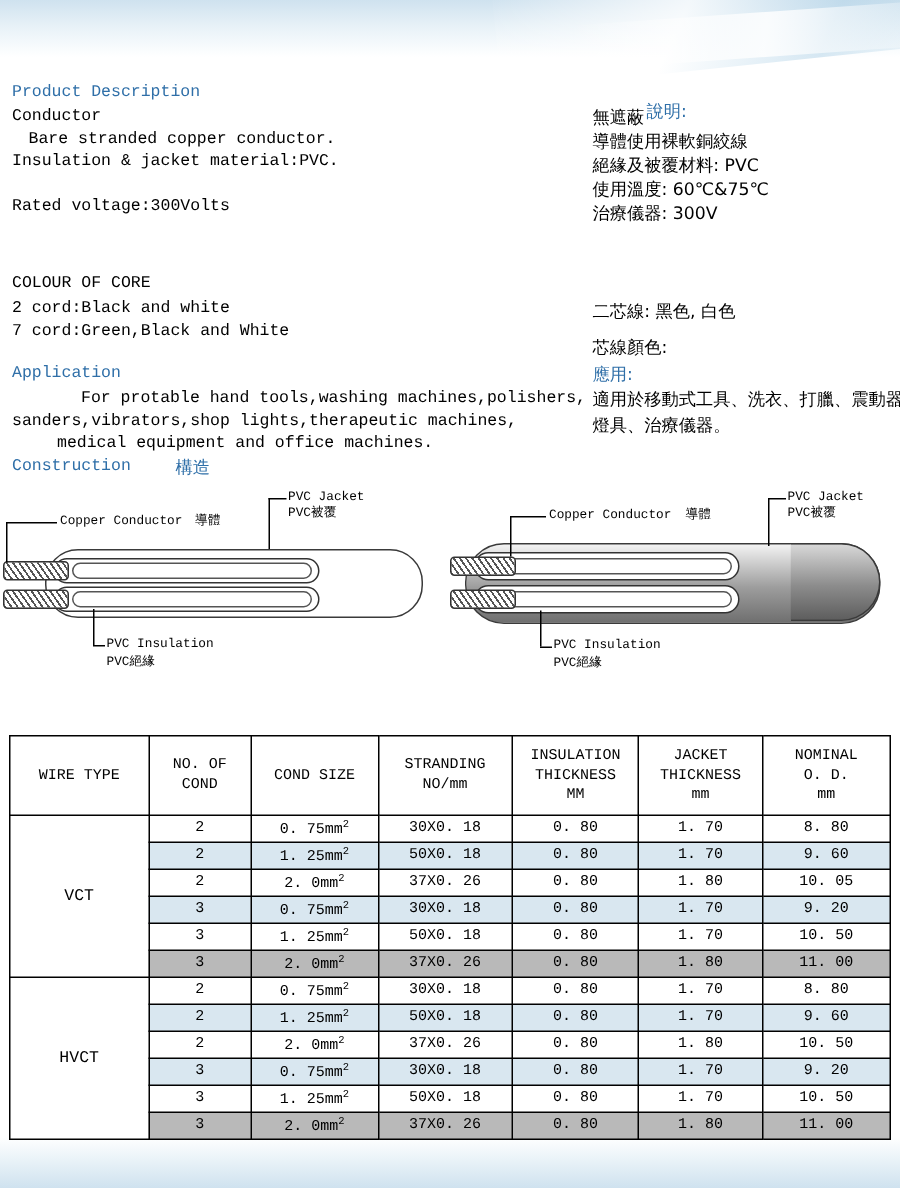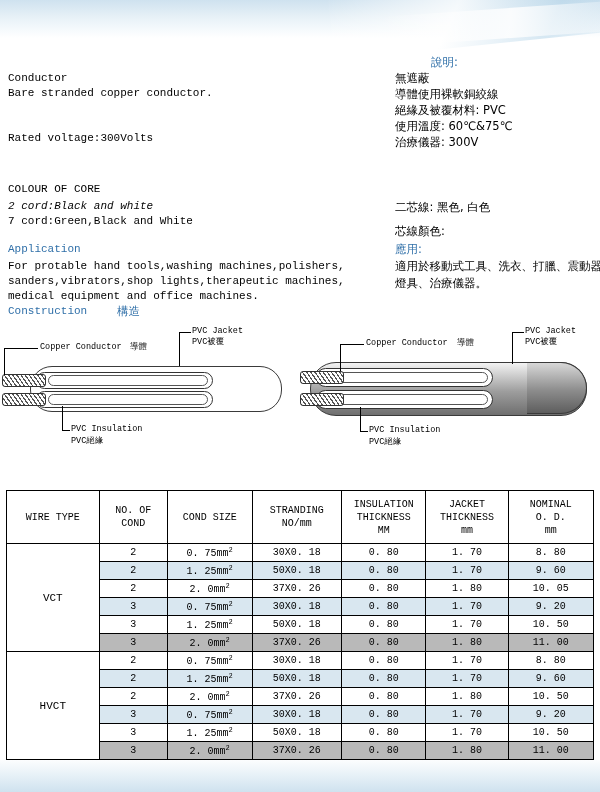--- a/index.html
+++ b/index.html
@@ -183,42 +183,44 @@
 <body>
 
 <div class="page">
 
   <div class="top-band">
     <div class="swoosh"></div>
     <div class="swoosh2"></div>
   </div>
   <div class="bottom-band"></div>
 
+  <div class="text-block left-col hdr" style="top:55px;">Product Description</div>
   <div class="text-block left-col" style="top:71px;">Conductor</div>
-  <div class="text-block left-col" style="top:86px;">Bare stranded copper conductor.</div>
+  <div class="text-block left-col" style="top:86px;margin-left:11px;">Bare stranded copper conductor.</div>
+  <div class="text-block left-col" style="top:101px;">Insulation &amp; jacket material:PVC.</div>
   <div class="text-block left-col" style="top:131px;">Rated voltage:300Volts</div>
 
-  <div class="text-block right-col hdr cn" style="top:54px;padding-left:36px;">說明:</div>
+  <div class="text-block right-col hdr cn" style="top:66px;padding-left:36px;">說明:</div>
   <div class="text-block right-col cn" style="top:70px;">無遮蔽</div>
   <div class="text-block right-col cn" style="top:86px;">導體使用裸軟銅絞線</div>
   <div class="text-block right-col cn" style="top:102px;">絕緣及被覆材料: PVC</div>
   <div class="text-block right-col cn" style="top:118px;">使用溫度: 60℃&amp;75℃</div>
   <div class="text-block right-col cn" style="top:134px;">治療儀器: 300V</div>
 
   <div class="text-block left-col" style="top:182px;">COLOUR OF CORE</div>
-  <div class="text-block left-col" style="top:199px;font-style:italic;">2 cord:Black and white</div>
+  <div class="text-block left-col" style="top:199px;">2 cord:Black and white</div>
   <div class="text-block left-col" style="top:214px;">7 cord:Green,Black and White</div>
 
   <div class="text-block right-col cn" style="top:181px;margin-top:42px;">芯線顏色:</div>
   <div class="text-block right-col cn" style="top:199px;">二芯線: 黑色, 白色</div>
 
   <div class="text-block left-col hdr" style="top:242px;">Application</div>
-  <div class="text-block left-col" style="top:259px;">For protable hand tools,washing machines,polishers,</div>
+  <div class="text-block left-col" style="top:259px;margin-left:46px;">For protable hand tools,washing machines,polishers,</div>
   <div class="text-block left-col" style="top:274px;">sanders,vibrators,shop lights,therapeutic machines,</div>
-  <div class="text-block left-col" style="top:289px;">medical equipment and office machines.</div>
+  <div class="text-block left-col" style="top:289px;margin-left:30px;">medical equipment and office machines.</div>
 
   <div class="text-block right-col hdr cn" style="top:241px;">應用:</div>
   <div class="text-block right-col cn" style="top:258px;">適用於移動式工具、洗衣、打臘、震動器</div>
   <div class="text-block right-col cn" style="top:275px;text-align:center;">燈具、治療儀器。</div>
 
   <div class="text-block left-col hdr" style="top:304px;">Construction</div>
   <div class="text-block hdr cn" style="left:117px; top:303px;">構造</div>
 
   <div class="diagram-area">
 

